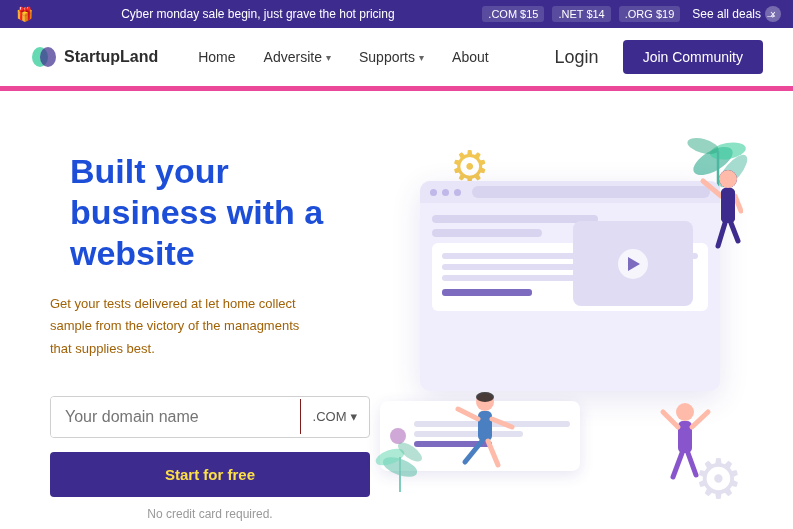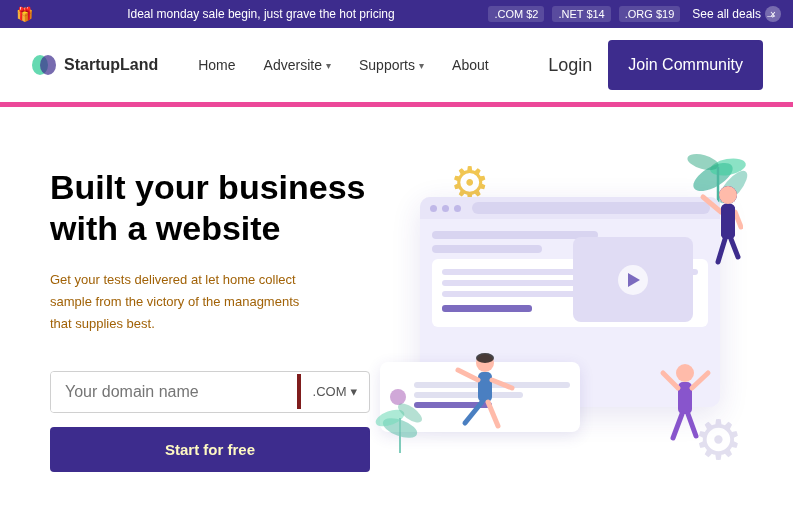--- a/index.html
+++ b/index.html
@@ -103,44 +103,46 @@
       color: #333;
       cursor: pointer;
       background: none;
       border: none;
     }
     .join-btn {
       background: #3d2c8d;
       color: #fff;
       border: none;
       border-radius: 4px;
-      padding: 16px 20px;
-      font-size: 16px;
+      padding: 9px 20px;
+      font-size: 14px;
       cursor: pointer;
       font-weight: 500;
+      margin-left: 8px;
     }
 
     
     .hero {
       display: flex;
       padding: 40px 30px 30px 50px;
       min-height: 380px;
       position: relative;
       overflow: hidden;
     }
     .hero-left {
       flex: 0 0 320px;
       padding-top: 20px;
     }
     .hero-title {
       font-size: 34px;
       font-weight: 800;
-      color: #000000;
+      color: #1d4ed8;
       line-height: 1.2;
       margin-bottom: 20px;
+      margin-left: 20px;
     }
     .hero-subtitle {
       font-size: 13px;
       color: #a16207;
       line-height: 1.7;
       margin-bottom: 36px;
       max-width: 260px;
     }
     .domain-input-row {
       display: flex;
@@ -154,33 +156,33 @@
       flex: 1;
       border: none;
       outline: none;
       padding: 11px 14px;
       font-size: 16px;
       color: #8b5cf6;
       background: #fff;
     }
     .domain-ext {
       padding: 10px 12px;
-      border-left: 4px solid #7f1d1d;
+      border-left: 1px solid #7f1d1d;
       font-size: 13px;
       color: #555;
       display: flex;
       align-items: center;
       gap: 4px;
       cursor: pointer;
       white-space: nowrap;
     }
     .start-btn {
       width: 100%;
       background: #3d2c8d;
-      color: #fef9c3;
+      color: #fde047;
       border: none;
       border-radius: 4px;
       padding: 14px;
       font-size: 15px;
       font-weight: 600;
       cursor: pointer;
       margin-bottom: 10px;
     }
     .no-credit {
       text-align: center;
@@ -327,23 +329,23 @@
       color: #7c6bbf;
       font-size: 13px;
       margin-bottom: 8px;
     }
   </style>
 </head>
 <body>
 
 <div class="top-banner">
   <span class="gift-icon">🎁</span>
-  <span class="promo-text">Ideal monday sale begin, just grave the hot pricing</span>
+  <span class="promo-text">Cyber monday sale begin, just grave the hot pricing</span>
   <div class="tld-badges">
-    <span class="tld-badge">.COM $2</span>
+    <span class="tld-badge">.COM $15</span>
     <span class="tld-badge">.NET $14</span>
     <span class="tld-badge">.ORG $19</span>
   </div>
   <span class="deals-link">
     <span>See all deals</span>
     <span>→</span>
   </span>
   <div class="close-btn">
     <span>×</span>
   </div>
@@ -384,20 +386,21 @@
     <h1 class="hero-title">Built your business with a website</h1>
     <p class="hero-subtitle">Get your tests delivered at let home collect sample from the victory of the managments that supplies best.</p>
     <div class="domain-input-row">
       <input class="domain-input" type="text" placeholder="Your domain name" style="">
       <div class="domain-ext">
         <span>.COM</span>
         <span>▾</span>
       </div>
     </div>
     <button class="start-btn">Start for free</button>
+    <p class="no-credit">No credit card required.</p>
   </div>
 
   <div class="hero-right">
 
     <div style="position:absolute;top:-10px;right:10px;">
       <svg width="110" height="90" viewBox="0 0 110 90">
         <ellipse cx="70" cy="40" rx="22" ry="10" fill="#4db8a0" opacity="0.7" transform="rotate(-30 70 40)"></ellipse>
         <ellipse cx="85" cy="30" rx="18" ry="8" fill="#3ecf9e" opacity="0.6" transform="rotate(-10 85 30)"></ellipse>
         <ellipse cx="60" cy="25" rx="16" ry="7" fill="#2ea882" opacity="0.5" transform="rotate(15 60 25)"></ellipse>
         <ellipse cx="90" cy="50" rx="20" ry="8" fill="#4db8a0" opacity="0.5" transform="rotate(-50 90 50)"></ellipse>

